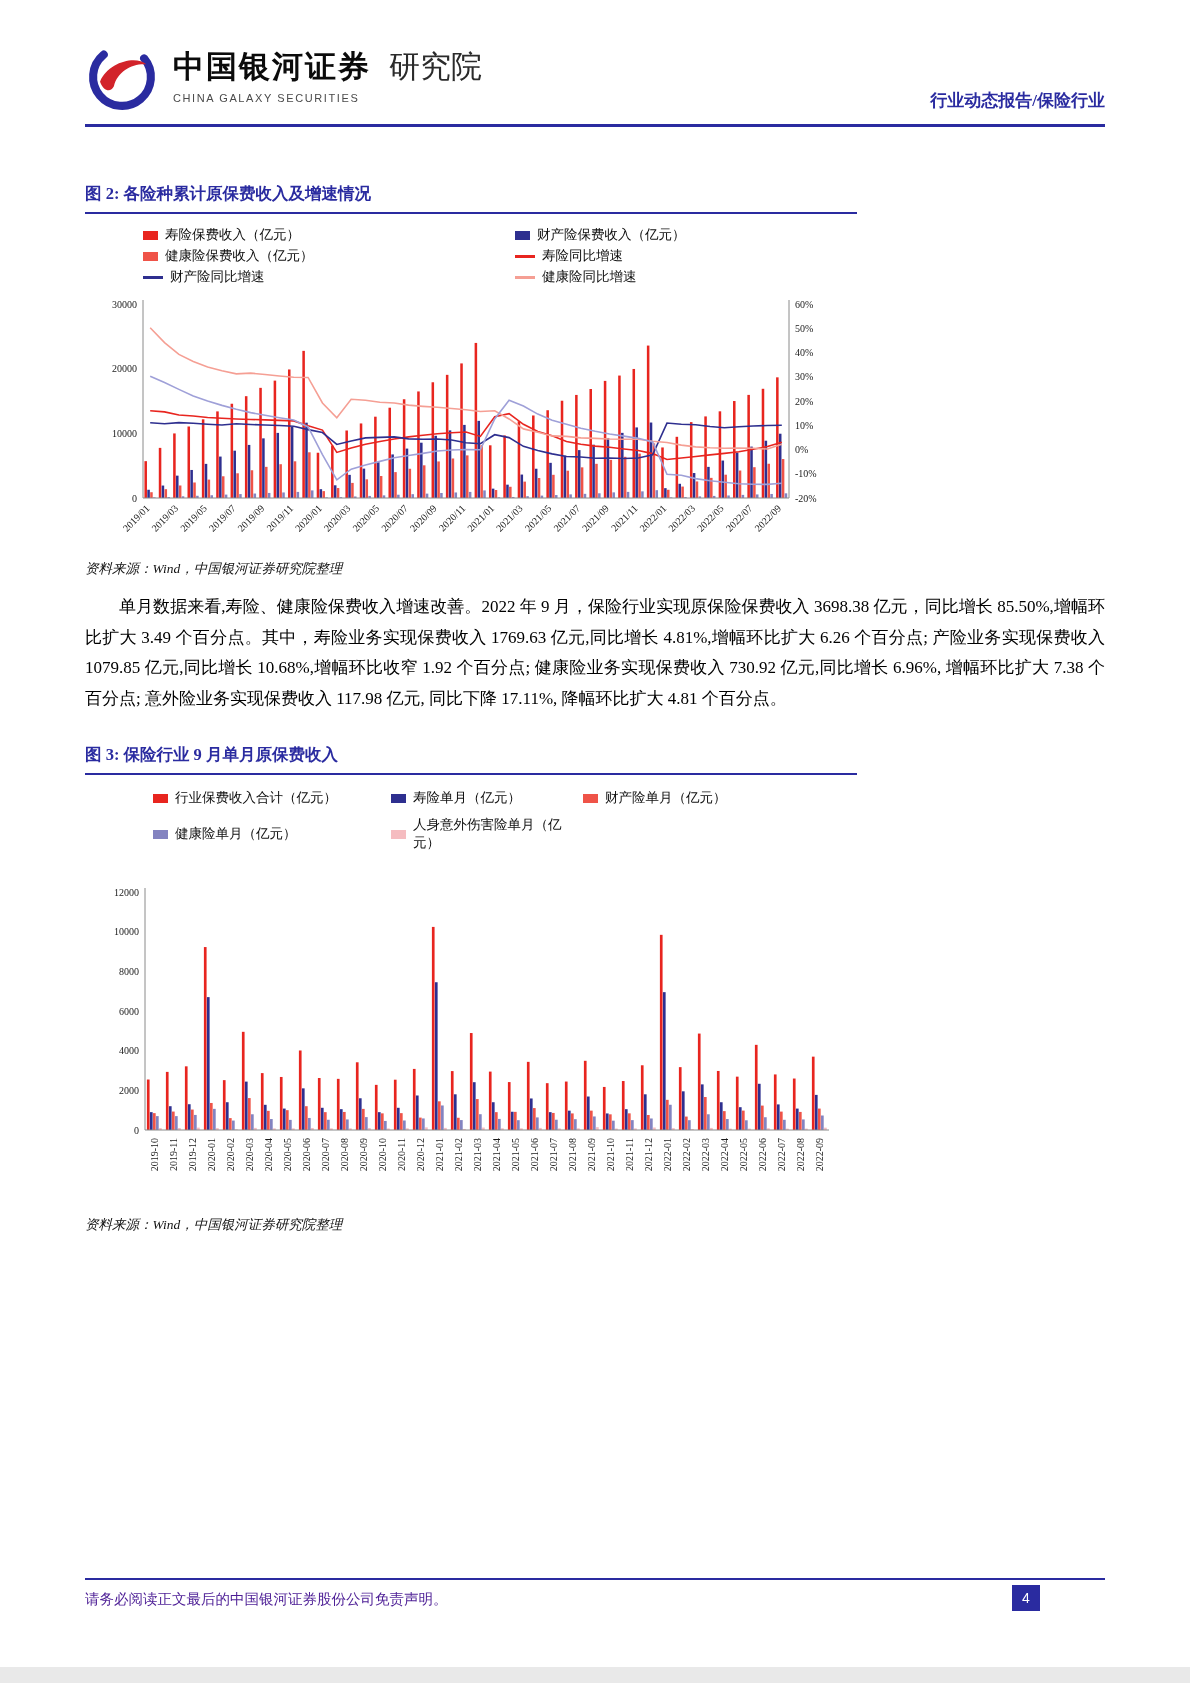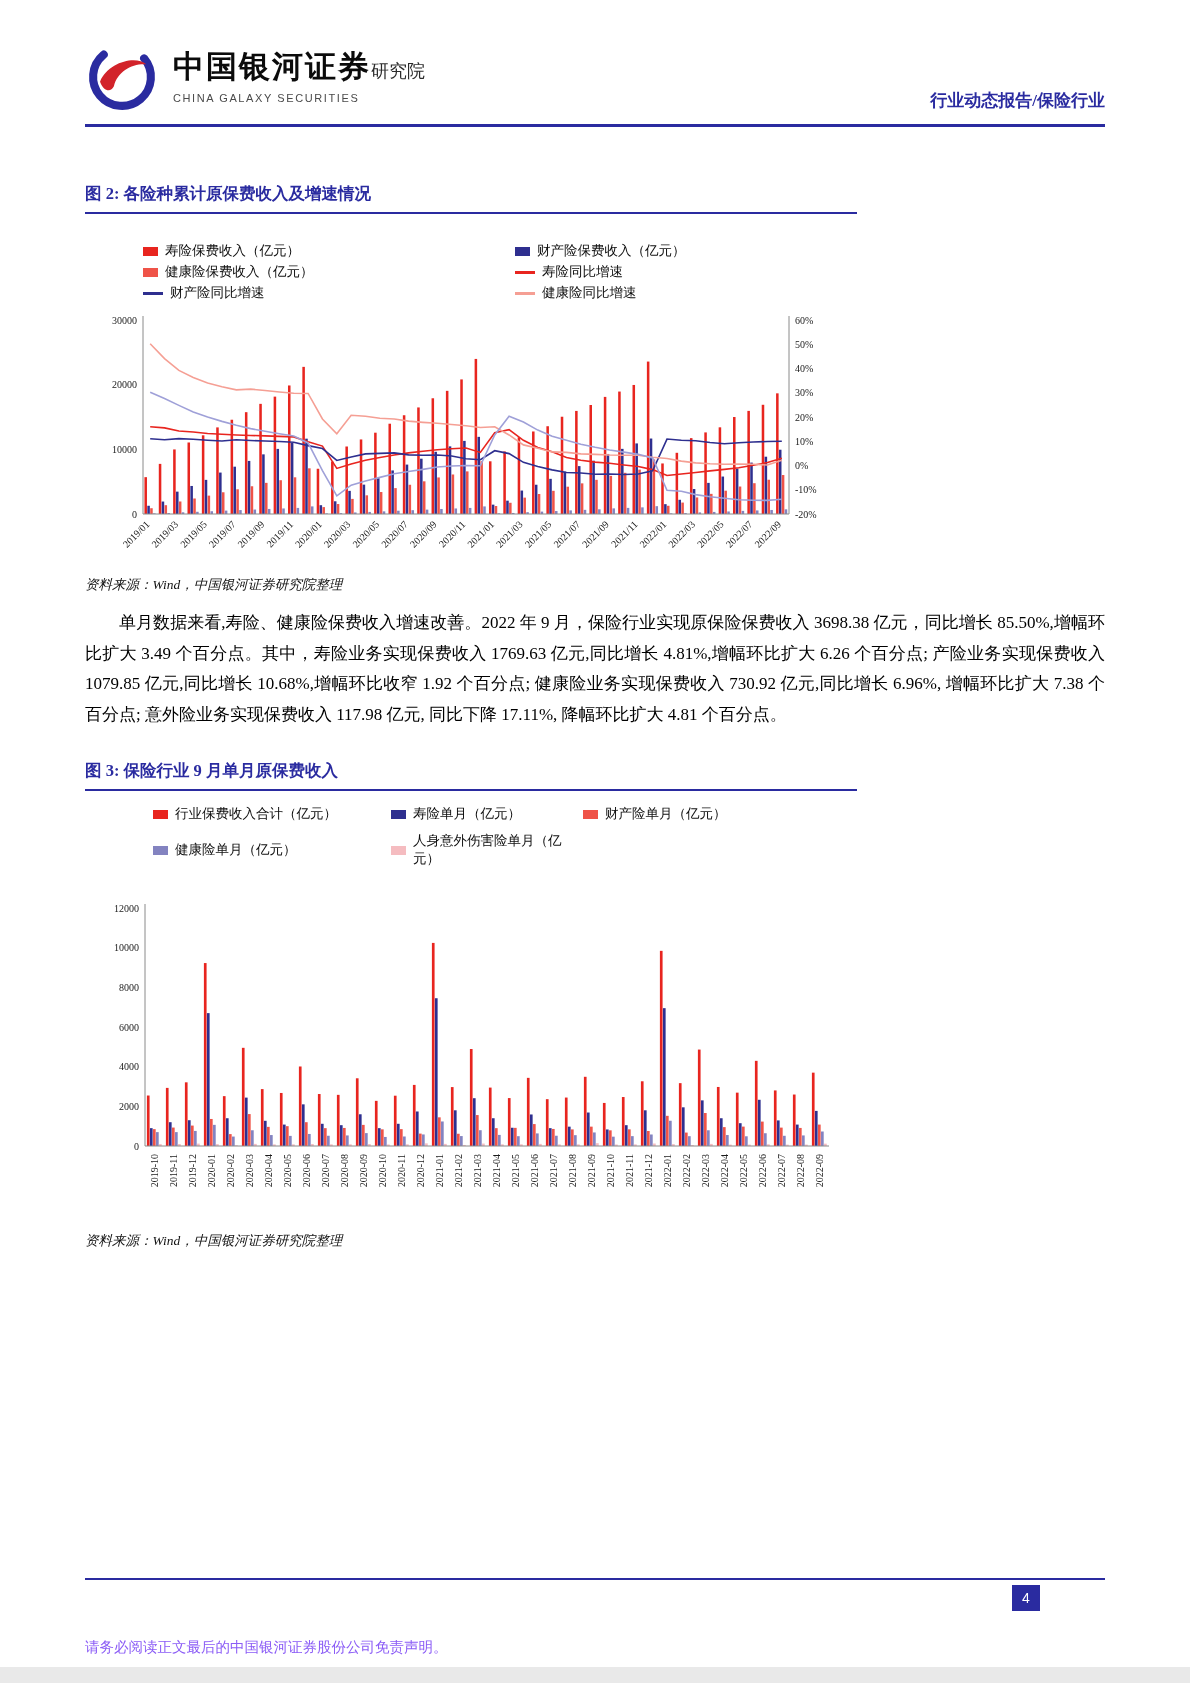--- a/index.html
+++ b/index.html
@@ -6,53 +6,53 @@
   .page{width:1190px;height:1667px;margin:0 auto;background:#ffffff;position:relative;
         font-family:"Liberation Serif", serif;color:#111;overflow:hidden;}
   .content{padding:0 85px;}
 
   
   .header{display:flex;align-items:flex-start;padding:40px 85px 0 85px;}
   .logo{width:74px;height:74px;flex:0 0 auto;}
   .brand{margin-left:14px;display:flex;flex-direction:column;justify-content:center;padding-top:6px;}
   .brand-row{display:flex;align-items:baseline;}
   .brand-cn{font-size:31px;font-weight:bold;letter-spacing:2px;font-family:"Liberation Sans",sans-serif;color:#0b0b0b;}
-  .brand-suffix{font-size:18px;color:#2b2b2b;margin-left:0;font-family:"Liberation Sans",sans-serif;}
+  .brand-suffix{font-size:31px;color:#2b2b2b;margin-left:18px;font-family:"Liberation Sans",sans-serif;}
   .brand-en{font-size:11px;letter-spacing:1.6px;color:#4a4a4a;margin-top:4px;font-family:"Liberation Sans",sans-serif;}
   .report-type{margin-left:auto;align-self:flex-end;color:#2a2ba0;font-weight:bold;font-size:17px;padding-bottom:2px;}
   .header-rule{height:3px;background:#2a2ba0;margin:10px 85px 0 85px;}
 
   
   .fig-title{color:#2a2ba0;font-weight:bold;font-size:16.5px;padding-bottom:7px;
              border-bottom:2px solid #2a2ba0;width:772px;}
   .fig2-title{margin-top:56px;}
   .fig3-title{margin-top:30px;}
 
   
   .legend{font-size:13.5px;color:#0d0d0d;}
-  .legend-2{display:grid;grid-template-columns:372px auto;row-gap:3px;padding-left:58px;margin-top:28px;}
+  .legend-2{display:grid;grid-template-columns:372px auto;row-gap:3px;padding-left:58px;margin-top:12px;}
   .legend-3{display:grid;grid-template-columns:238px 192px auto;row-gap:9px;padding-left:68px;margin-top:14px;width:700px;}
   .legend-item{display:flex;align-items:center;line-height:18px;}
   .swatch{display:inline-block;margin-right:7px;flex:0 0 auto;}
   .swatch.bar{width:15px;height:9px;}
   .swatch.line{width:20px;height:3px;}
 
   .chart-box{margin-top:6px;margin-left:2px;}
   .chart3-box{margin-top:26px;}
   svg text{font-family:"Liberation Serif",serif;font-size:10px;fill:#1a1a1a;}
 
   .source{font-style:italic;font-size:13.5px;color:#111;margin-top:10px;}
   .source-2{margin-top:10px;}
   .source-3{margin-top:18px;}
 
   .body-text{font-size:17px;line-height:1.8;text-align:justify;text-indent:2em;margin-top:14px;color:#000;}
 
   
   .footer-rule{position:absolute;left:85px;right:85px;top:1578px;height:2px;background:#2a2ba0;}
-  .footer-text{position:absolute;left:85px;top:1638px;font-size:14.5px;color:#8b5cf6;}
+  .footer-text{position:absolute;left:85px;top:1590px;font-size:14.5px;color:#4c1d95;}
   .page-num{position:absolute;right:150px;top:1585px;width:28px;height:26px;background:#2a2ba0;color:#fff;
             text-align:center;line-height:26px;font-size:14px;font-family:"Liberation Sans",sans-serif;}
 </style>
 </head>
 <body>
 
 <div class="page">
 
   <div class="header">
     <svg class="logo" viewBox="0 0 64 64">

